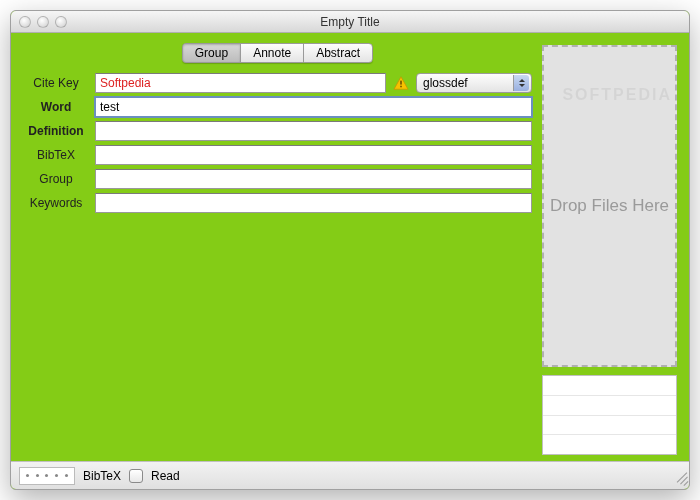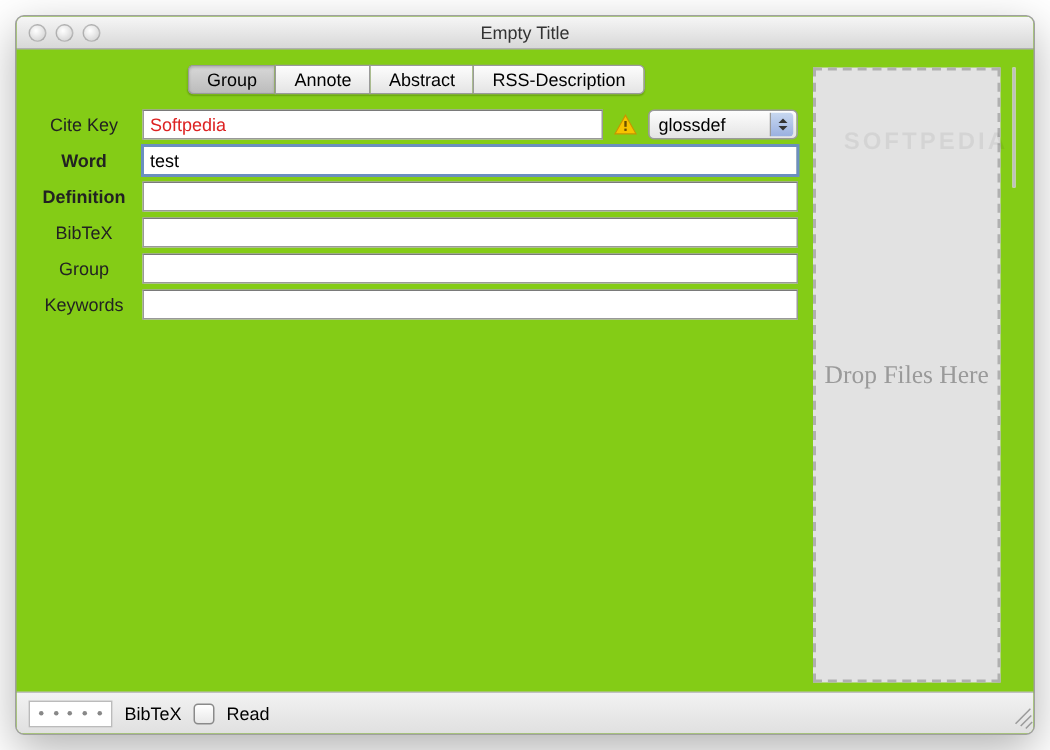--- a/index.html
+++ b/index.html
@@ -106,21 +106,21 @@
   font-size: 12px;
 }
 .field.red { color: #d22; }
 .citekey-row .field { flex: 1; }
 .warn {
   width: 18px; height: 16px;
   display: flex; align-items: center; justify-content: center;
 }
 .warn svg { width: 16px; height: 14px; }
 .select {
-  width: 100px;
+  width: 116px;
   height: 20px;
   background: linear-gradient(#fdfdfd,#e4e4e4);
   border: 1px solid #9a9a9a;
   border-radius: 4px;
   display: flex;
   align-items: center;
   padding: 0 6px;
   font-size: 12px;
   position: relative;
 }
@@ -134,24 +134,23 @@
   border-left: 1px solid #9a9a9a;
   border-radius: 0 3px 3px 0;
   display:flex; flex-direction:column; align-items:center; justify-content:center;
 }
 .select .arrows::before{content:"";border:3px solid transparent;border-bottom-color:#333;margin-bottom:1px;}
 .select .arrows::after{content:"";border:3px solid transparent;border-top-color:#333;margin-top:1px;}
 
 .right {
   width: 135px;
   display: flex;
-  flex-direction: row;
+  flex-direction: column;
   gap: 8px;
   padding-top: 2px;
-  font-family: Liberation Serif, serif;
 }
 .dropzone {
   flex: 1;
   min-height: 270px;
   border: 2px dashed #b0b0b0;
   background: #e2e2e2;
   display: flex;
   align-items: center;
   justify-content: center;
   text-align: center;
@@ -233,21 +232,20 @@
 
   <div class="content">
     <div class="main-row">
       <div class="left">
 
         <div class="tabs">
           <div class="seg">
             <div class="seg-btn active">Group</div>
             <div class="seg-btn">Annote</div>
             <div class="seg-btn">Abstract</div>
-            <div class="seg-btn">RSS-Description</div>
           </div>
         </div>
 
         <div class="row citekey-row">
           <div class="label">Cite Key</div>
           <input class="field red" value="Softpedia" style="">
           <div class="warn">
             <svg viewBox="0 0 20 18">
                 <polygon points="10,1 19,17 1,17" fill="#f6c200" stroke="#c89400" stroke-width="1"></polygon>
                 <rect x="9" y="6" width="2" height="5" fill="#6b4e00"></rect>

